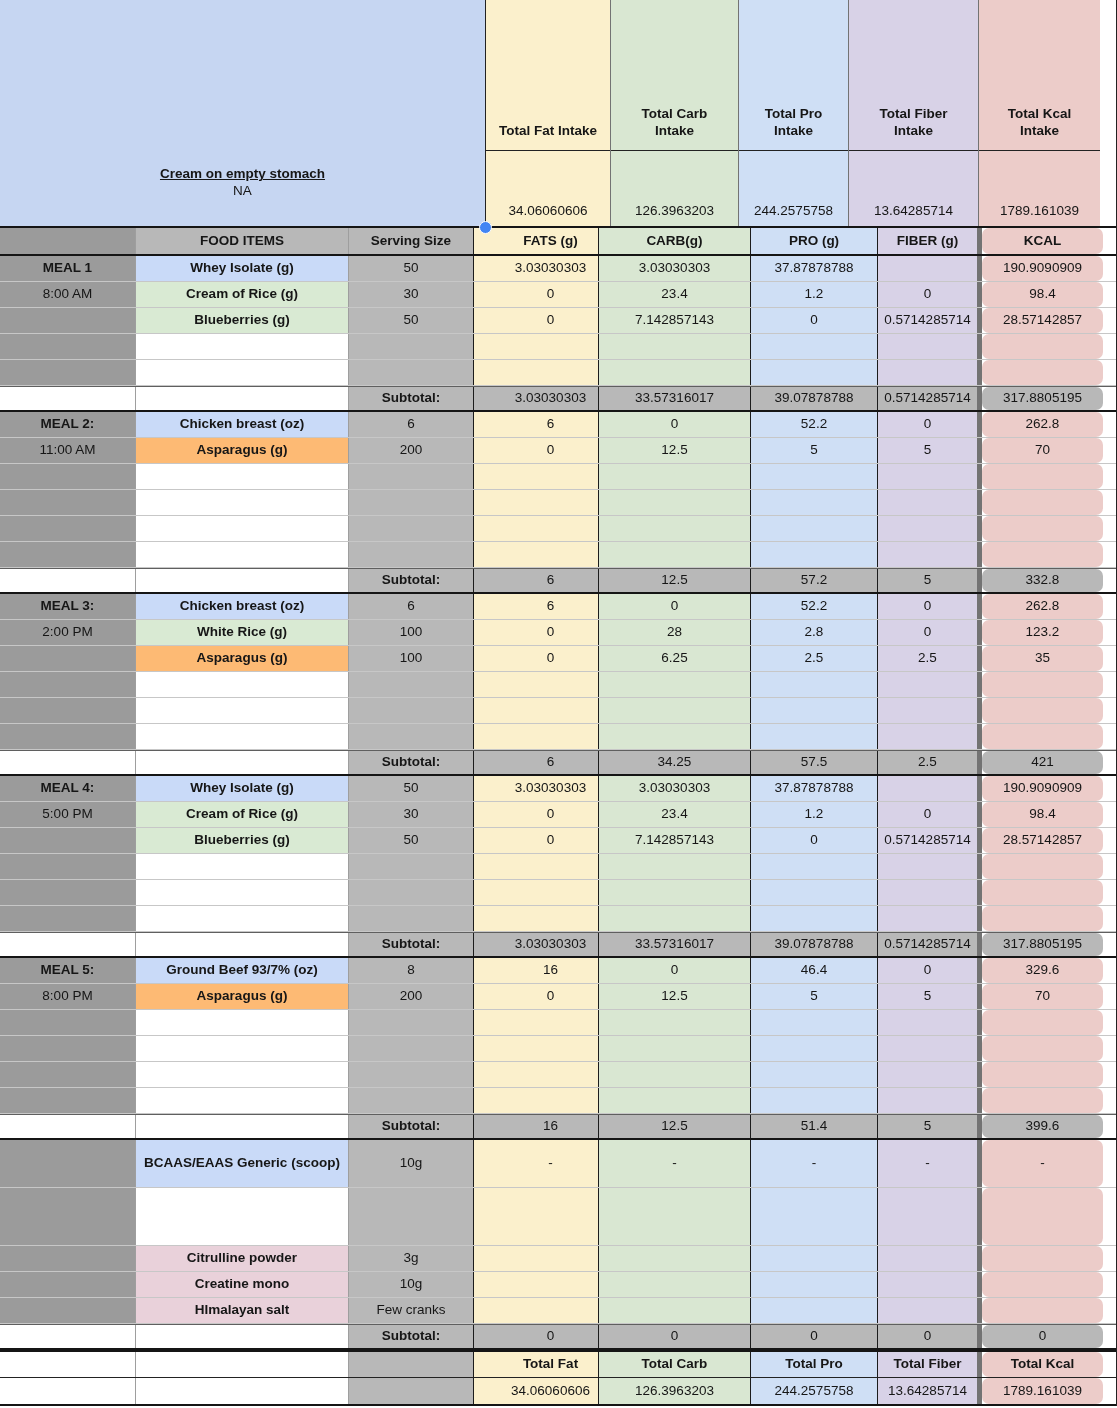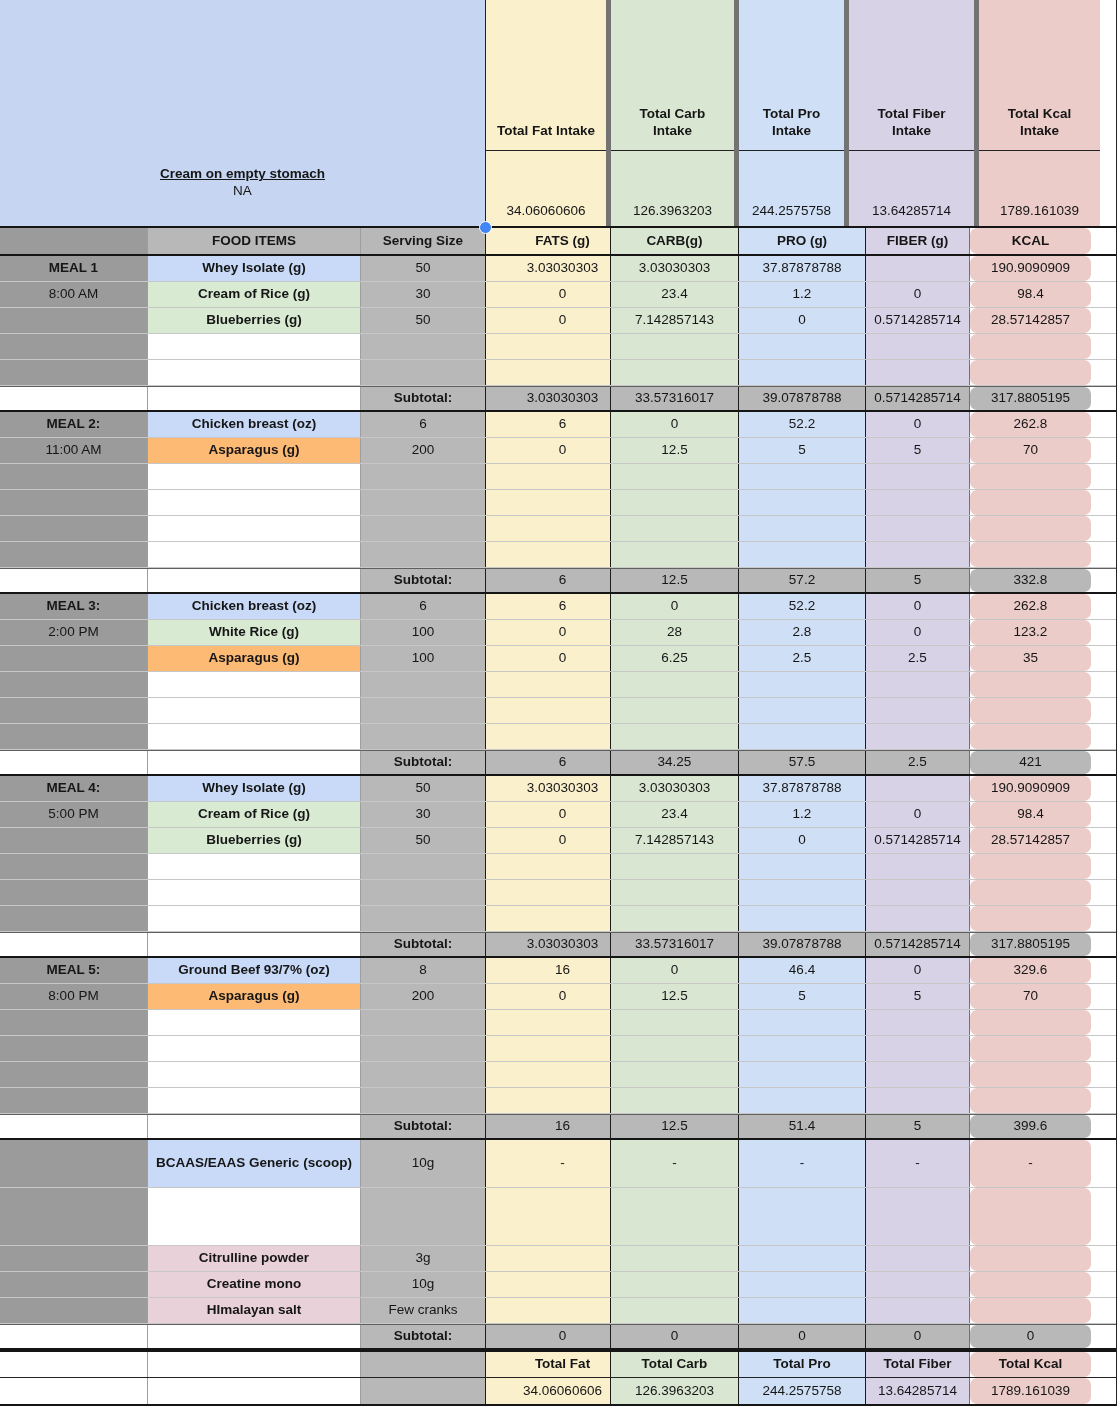--- a/index.html
+++ b/index.html
@@ -10,27 +10,27 @@
     color:#161616;font-size:13.5px;line-height:1.25;
     border-right:1px solid #222;background:#fff;
   }
   .row{display:flex;border-bottom:1px solid rgba(0,0,0,0.22);}
   .r26{height:26px;}
   .subrow{border-top:1px solid #5f5f5f;border-bottom:2px solid #151515;}
   .cell{
     display:flex;align-items:center;justify-content:center;
     text-align:center;overflow:hidden;padding:0 3px;
   }
-  .ca{width:148px;border-right:1px solid #9e9e9e;}
+  .ca{width:136px;border-right:1px solid #9e9e9e;}
   .cb{width:213px;border-right:1px solid #9e9e9e;text-align:right;}
   .cc{width:125px;border-right:1px solid #1c1c1c;}
   .c0{width:125px;border-right:1px solid #1c1c1c;padding-left:32px;}
-  .c1{width:128px;border-right:1px solid #1c1c1c;}
+  .c1{width:152px;border-right:1px solid #1c1c1c;}
   .c2{width:127px;border-right:1px solid #1c1c1c;}
-  .c3{width:104px;border-right:1px solid #737373;}
+  .c3{width:104px;border-right:5px solid #737373;}
   .c4{width:121px;border-radius:7px;}
   .bold{font-weight:bold;}
   .bg-white{background:#ffffff;}
   .bg-gray{background:#b8b8b8;}
   .bg-graya{background:#9b9b9b;}
   .col-fats{background:#fbf0cc;}
   .col-carb{background:#d9e7d2;}
   .col-pro{background:#cfdff5;}
   .col-fiber{background:#d8d2e7;}
   .col-kcal{background:#ecccc9;}
@@ -39,21 +39,21 @@
   .chip-purple{background:#fdba74;}
   .chip-pink{background:#e9d1da;}
   
   .topblock{display:flex;height:228px;border-bottom:2px solid #151515;}
   .bluebox{
     width:486px;background:#c6d6f2;border-right:1px solid #222;
     display:flex;flex-direction:column;justify-content:flex-end;
     align-items:center;padding-bottom:26px;
   }
   .fasted-label{font-weight:bold;text-decoration:underline;}
-  .topcol{display:flex;flex-direction:column;border-right:5px solid #737373;}
+  .topcol{display:flex;flex-direction:column;border-right:1px solid #737373;}
   .topcol:last-child{border-right:none;}
   .toptitle{
     height:151px;border-bottom:1px solid #222;display:flex;
     align-items:flex-end;justify-content:center;text-align:center;
     font-weight:bold;padding:0 10px 10px 10px;
   }
   .topval{
     flex:1;display:flex;align-items:flex-end;justify-content:center;
     padding-bottom:6px;
   }

